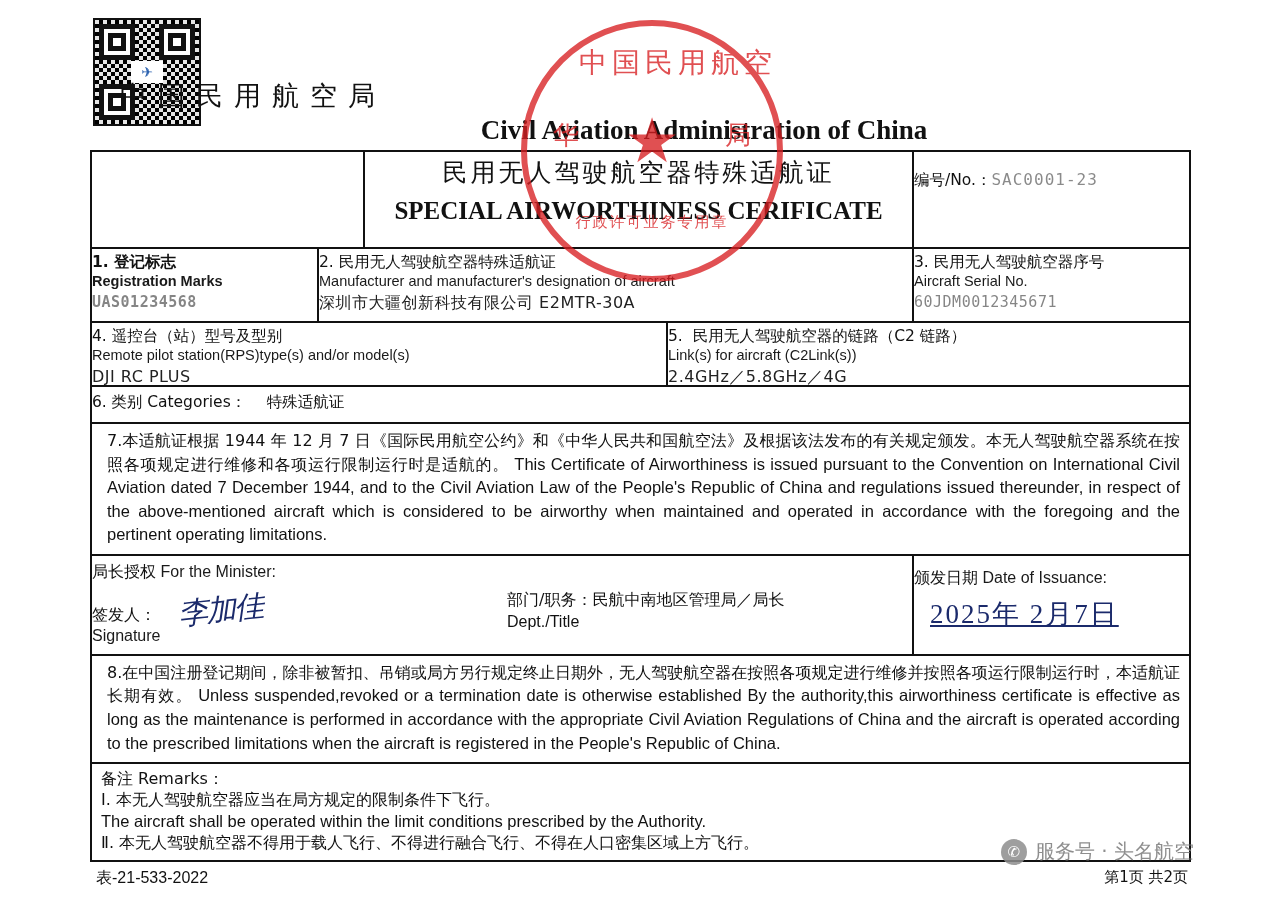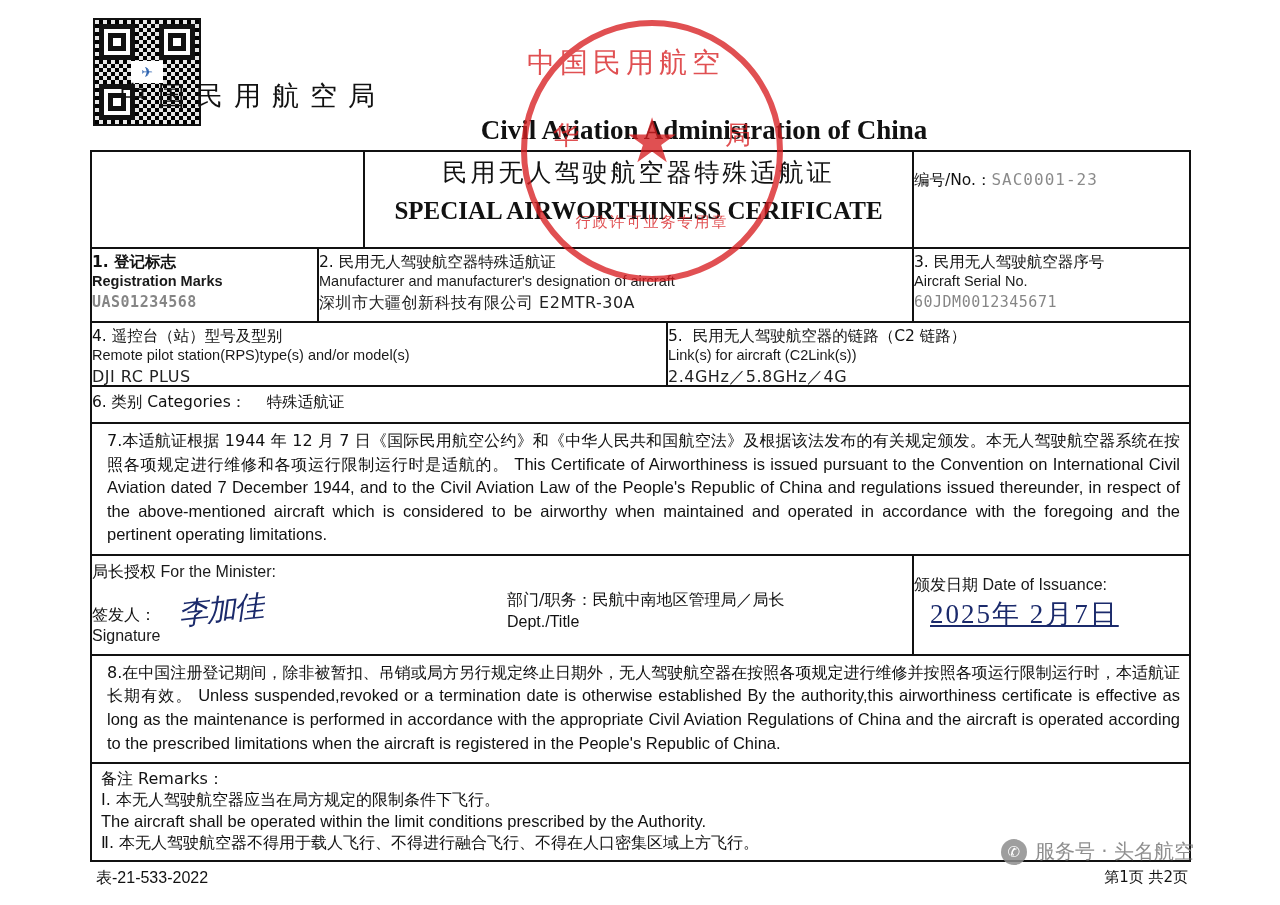--- a/index.html
+++ b/index.html
@@ -234,21 +234,21 @@
     left: 50%; top: 46%;
     transform: translate(-50%,-50%);
     font-size: 62px;
     color: #d81f22;
     line-height: 1;
   }
   .seal-top {
     position: absolute;
     left: 0; right: 0;
     top: 18px;
-    text-align: left;
+    text-align: right;
     font-family: "DejaVu Sans", sans-serif;
     font-size: 28px;
     color: #d81f22;
     letter-spacing: 5px;
   }
   .seal-bottom {
     position: absolute;
     left: 0; right: 0;
     bottom: 44px;
     text-align: center;
@@ -376,21 +376,21 @@
         <div>
           <span class="lbl-en" style="font-size:16px">Signature</span>
         </div>
         <div class="sig-script">李加佳</div>
         <div class="dept">
           <span>部门/职务：</span><span>民航中南地区管理局／局长</span>
         </div>
         <div class="dept2">Dept./Title</div>
       </div>
       <div class="cell sign-right">
-        <div style="margin-top:15px">
+        <div style="margin-top:8px">
           <span class="sig-lbl-cn">颁发日期</span>
           <span class="lbl-en" style="font-size:16px">Date of Issuance:</span>
         </div>
         <div class="date-hand">2025年 2月7日</div>
       </div>
     </div>
 
     <div class="row">
       <div class="para">
         <span class="cn"><span>8.</span><span>在中国注册登记期间，除非被暂扣、吊销或局方另行规定终止日期外，无人驾驶航空器在按照各项规定进行维修并按照各项运行限制运行时，本适航证长期有效。</span></span>

